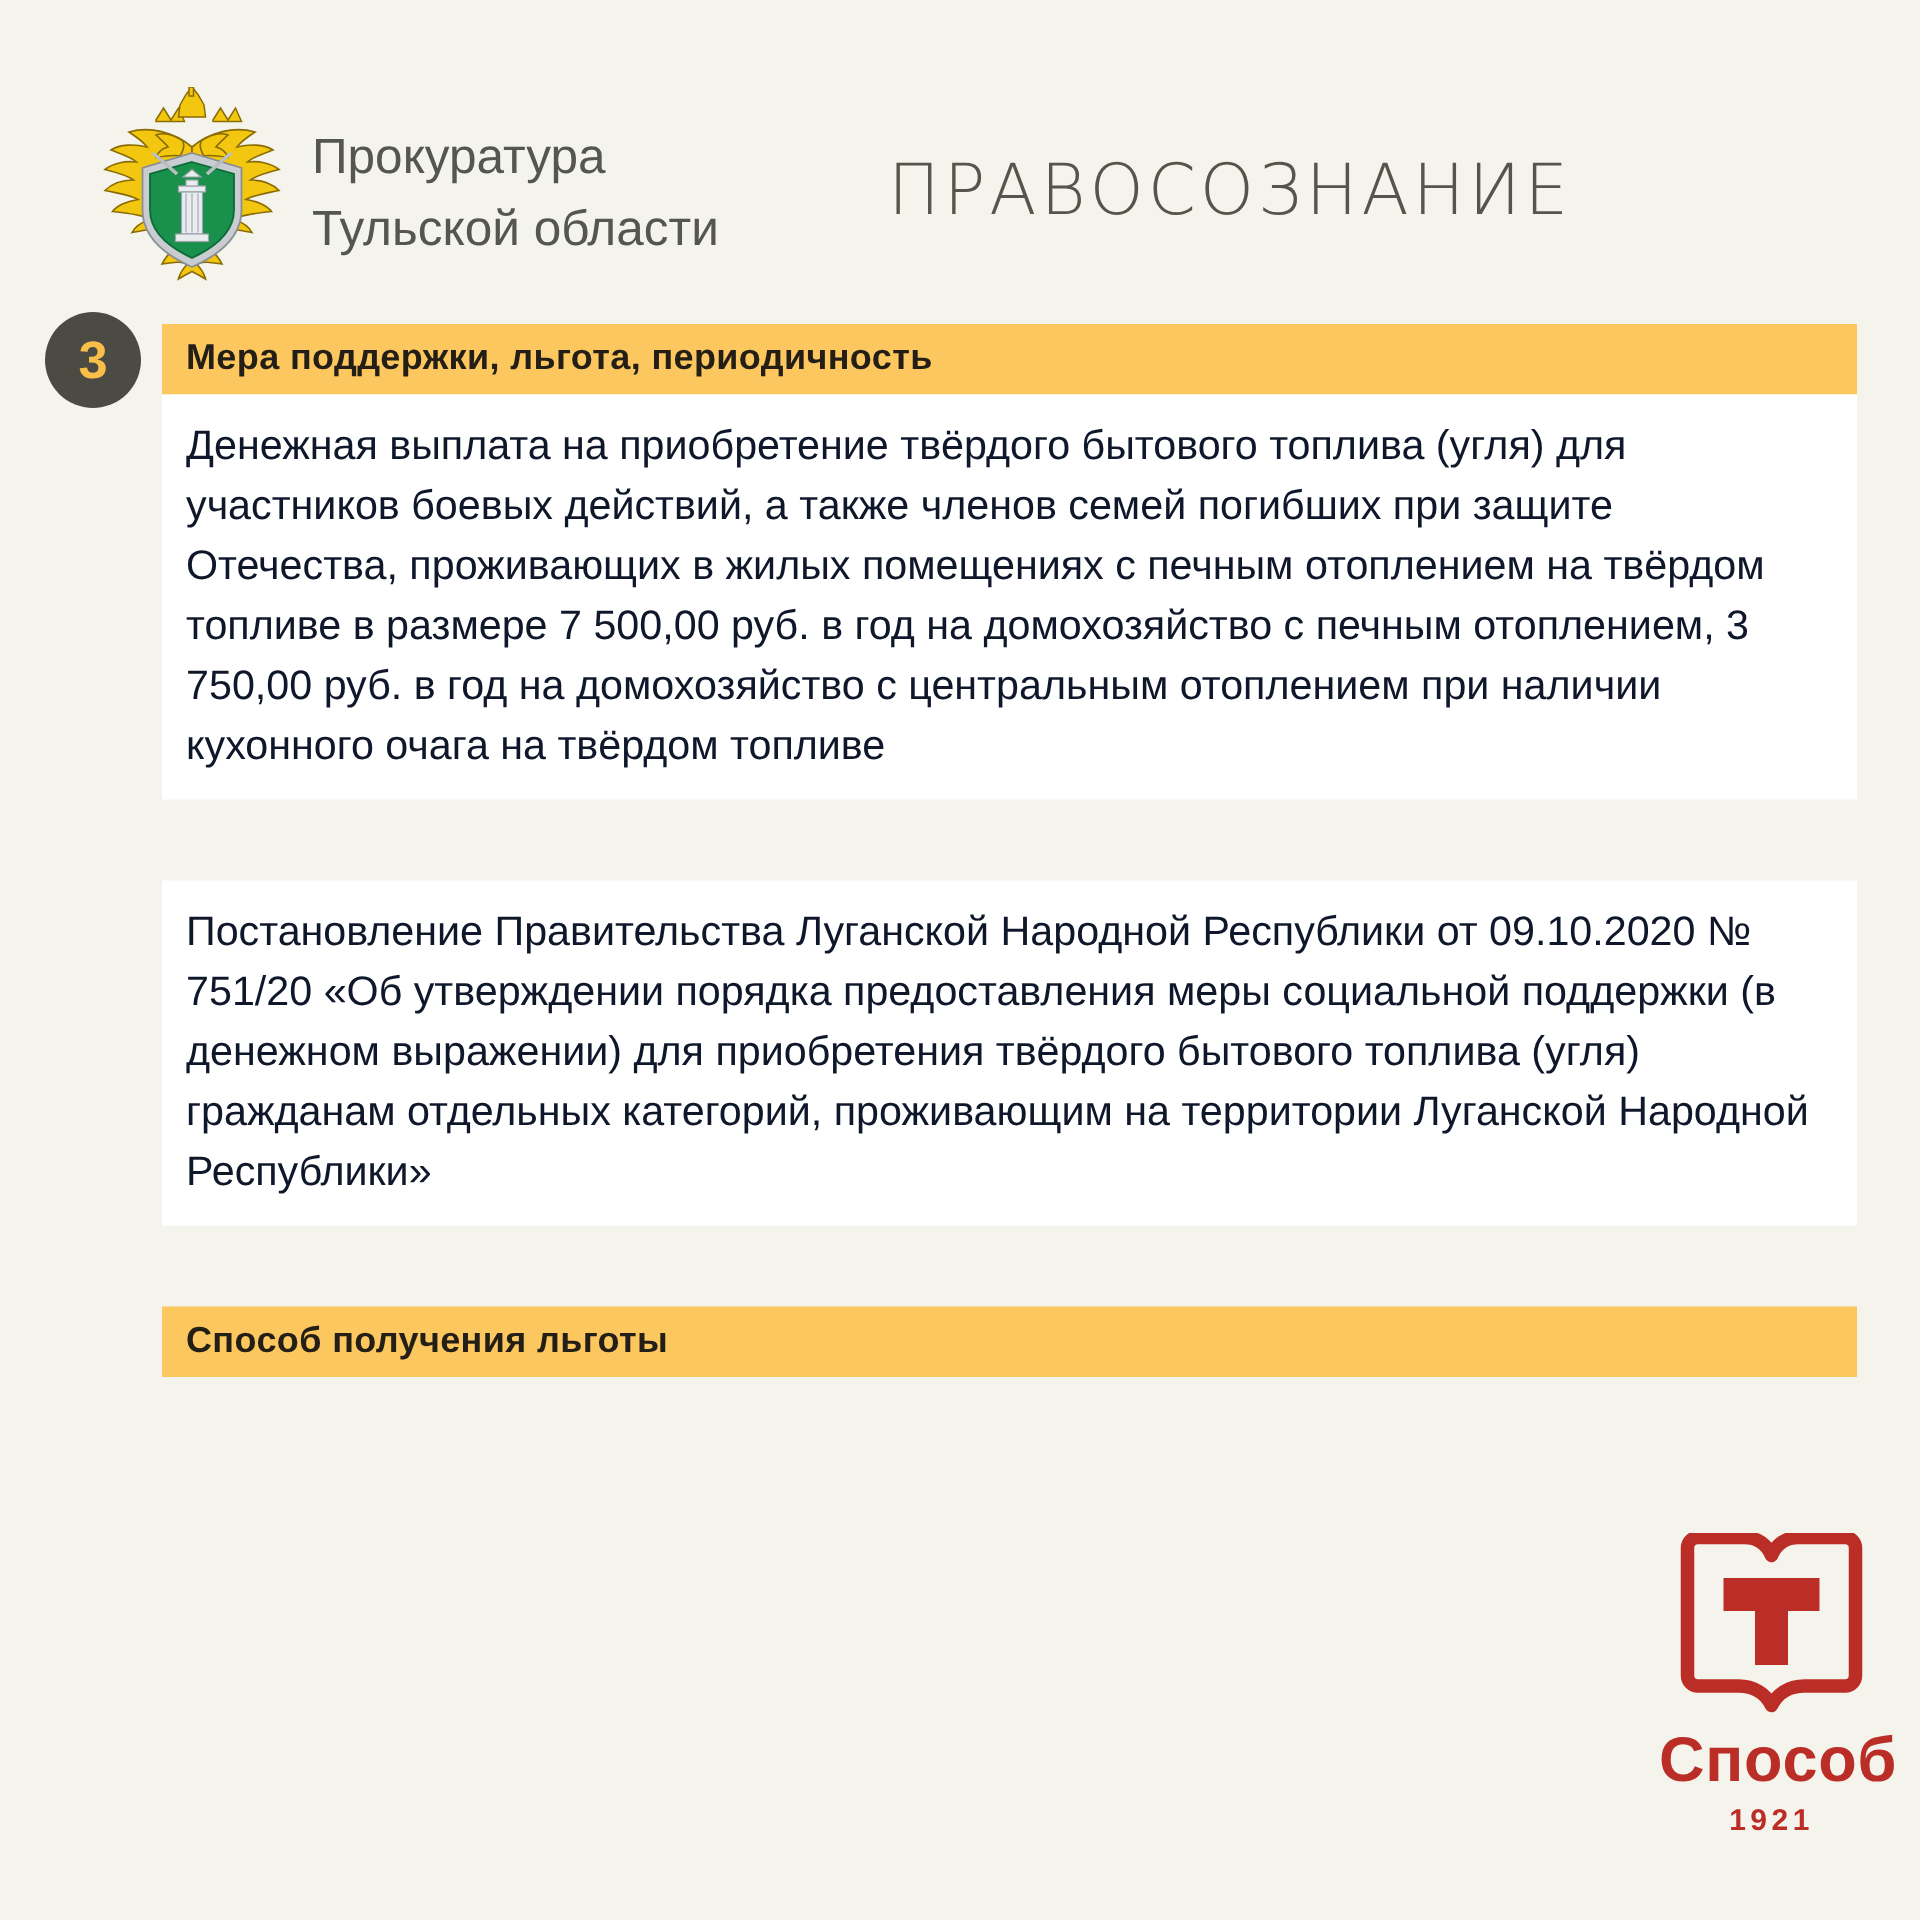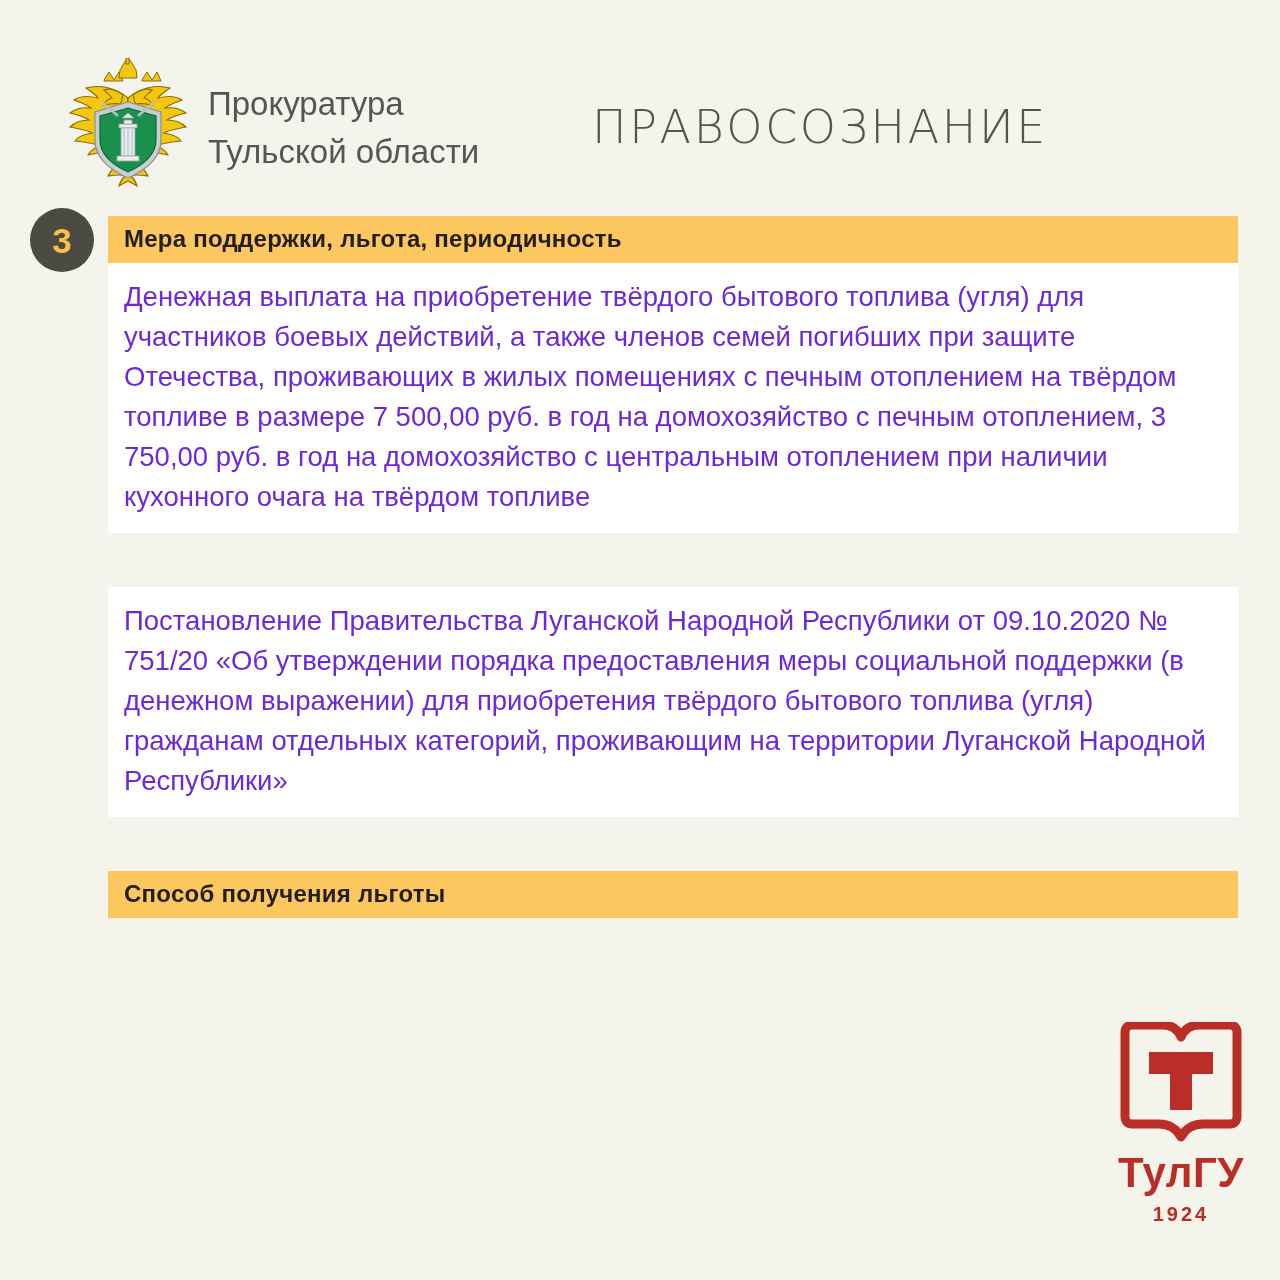--- a/index.html
+++ b/index.html
@@ -90,21 +90,21 @@
     color: #231f17;
     font-size: 24px;
     font-weight: 700;
     letter-spacing: 0.25px;
     padding: 9px 16px 10px 16px;
     box-sizing: border-box;
     white-space: pre;
   }
   .block-body {
     background: #ffffff;
-    color: #6d28d9;
+    color: #0f172a;
     font-size: 27.5px;
     line-height: 40px;
     padding: 14px 16px 16px 16px;
     box-sizing: border-box;
   }
   .block-body p { margin: 0; }
 
   
   .tulgu {
     position: absolute;
@@ -238,15 +238,15 @@
                C67 8 73 3 82 3
                L113 3 C117 3 120 6 120 10
                L120 95 C120 99 117 102 113 102
                L86 102 C76 102 68 107 64 115
                C60 107 52 102 42 102
                L15 102 C11 102 8 99 8 95 Z" fill="none" stroke="#bb2e27" stroke-width="9" stroke-linejoin="round"></path>
       <rect x="32" y="30" width="64" height="22" fill="#bb2e27"></rect>
       <rect x="53" y="30" width="22" height="58" fill="#bb2e27"></rect>
     </svg>
   </div>
-  <div class="tulgu-word">ТулГУ</div>
-  <div class="tulgu-year">1924</div>
+  <div class="tulgu-word">Способ</div>
+  <div class="tulgu-year">1921</div>
 </div>
 
 </body></html>

